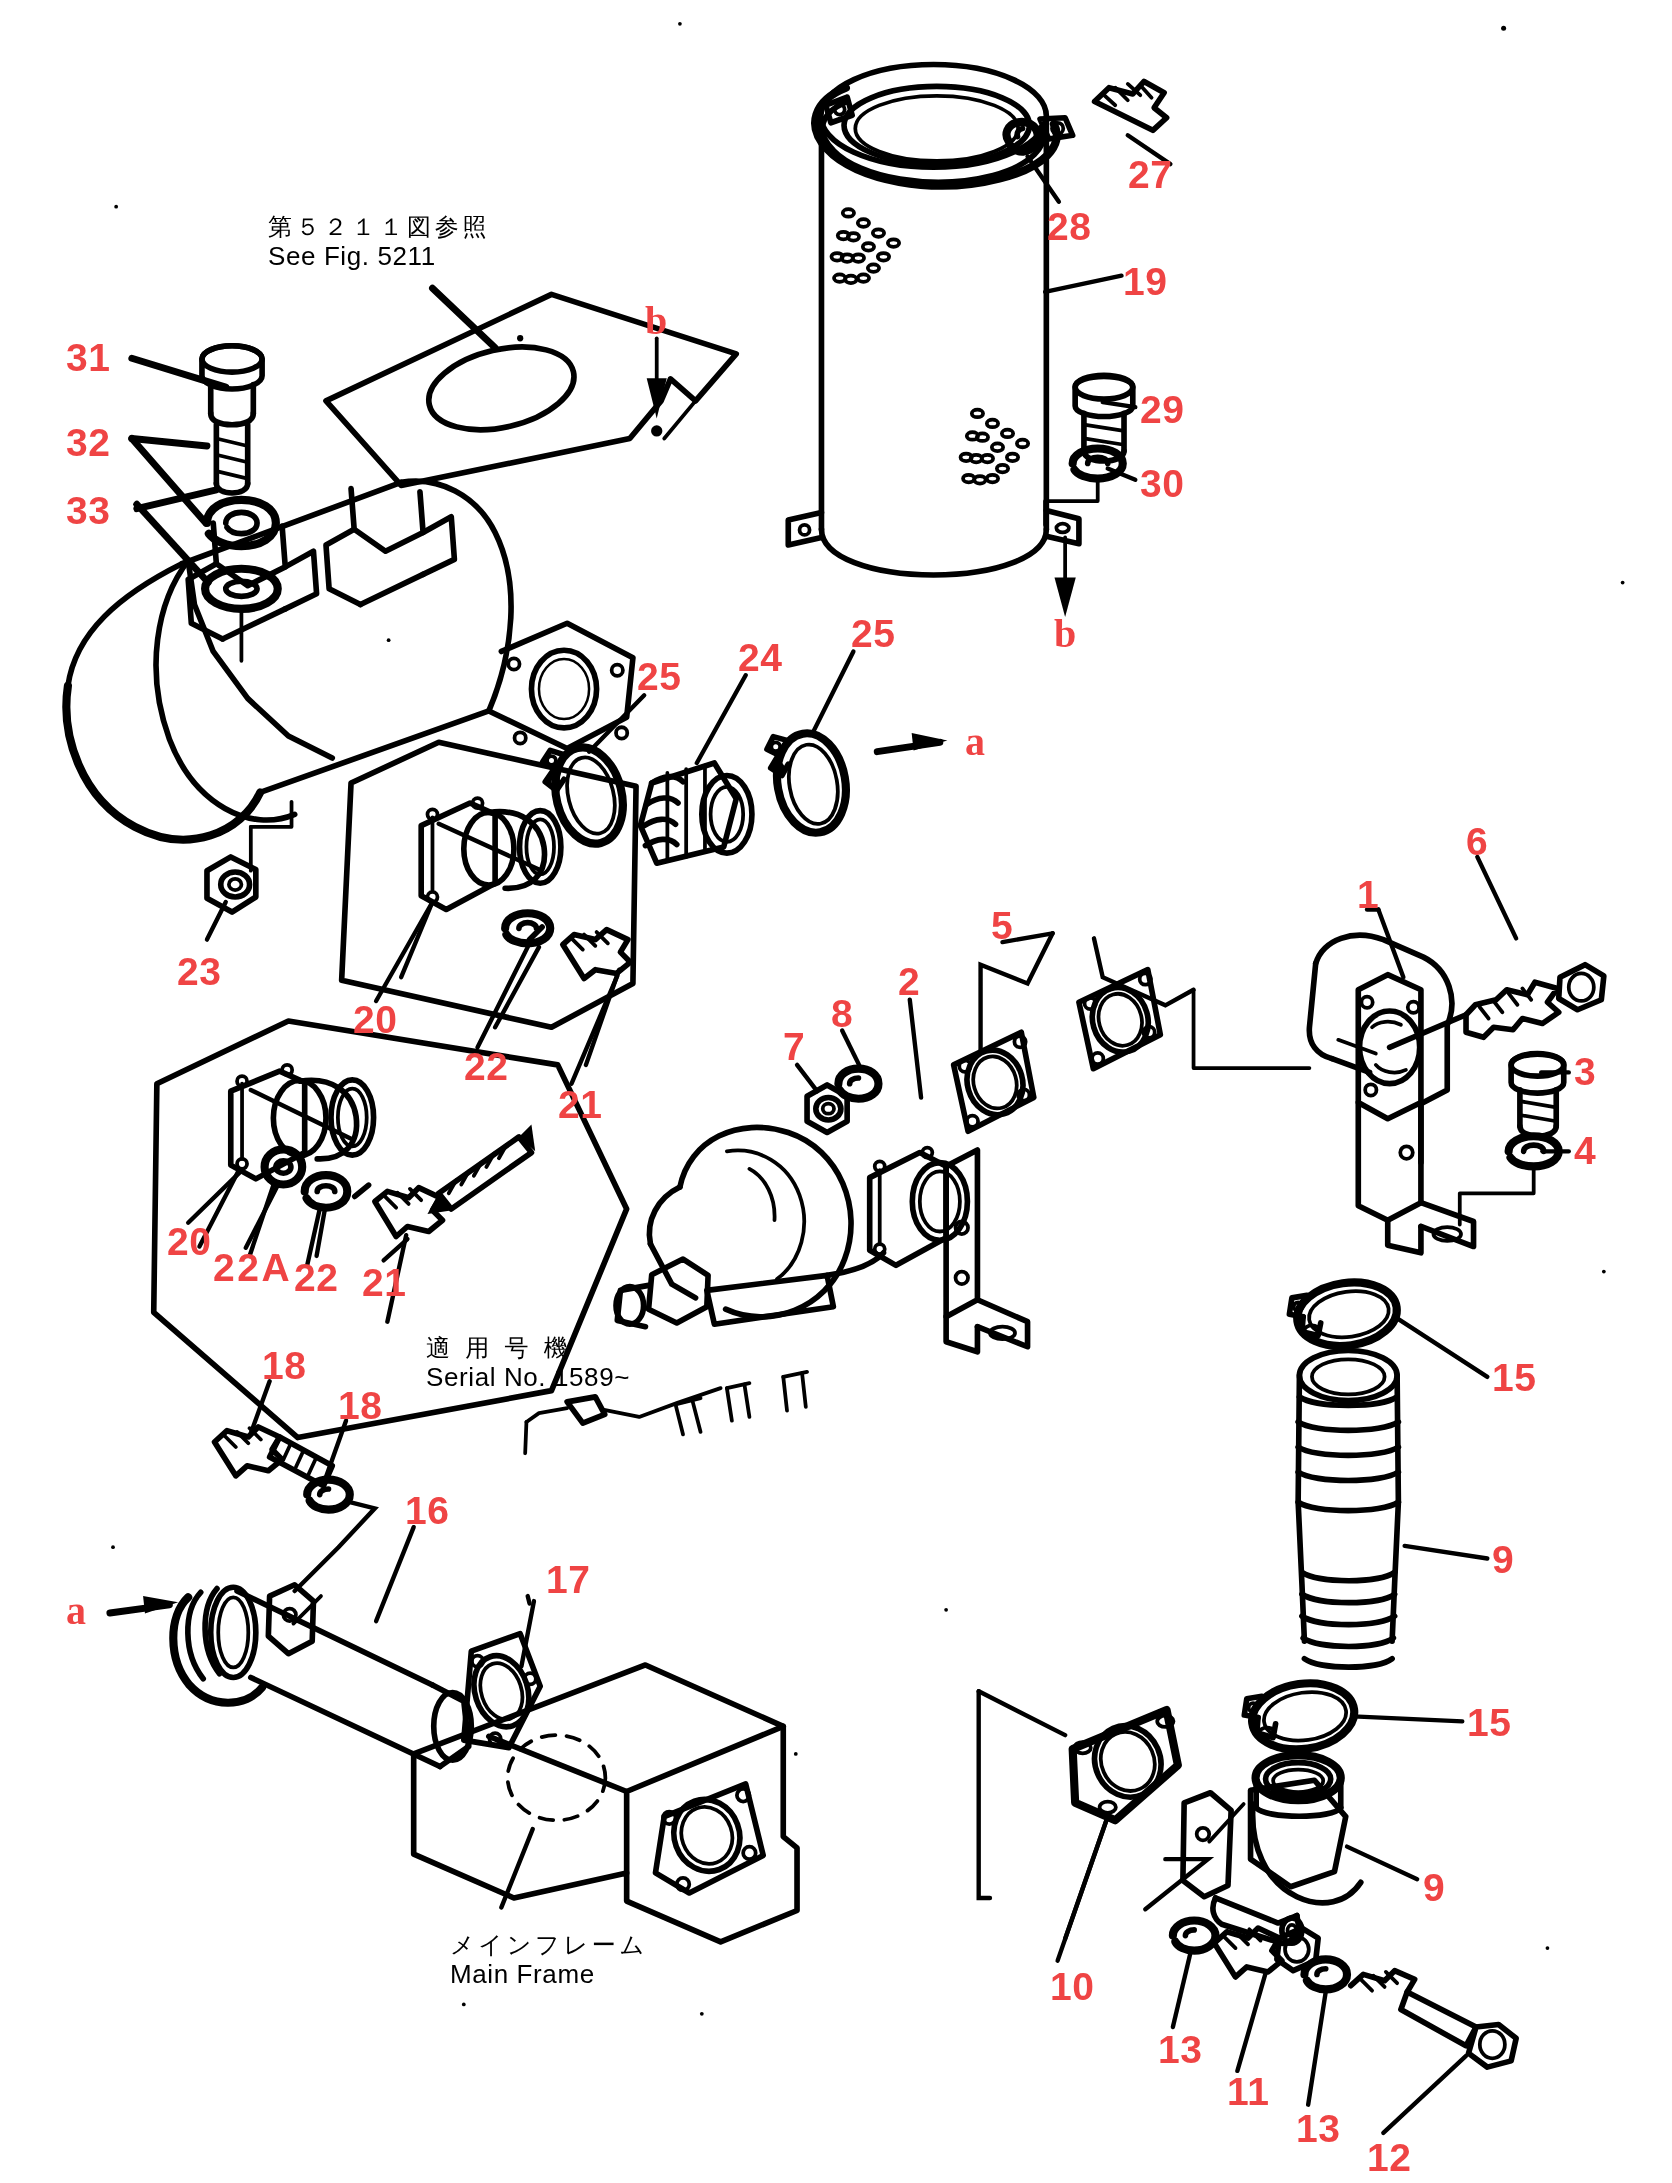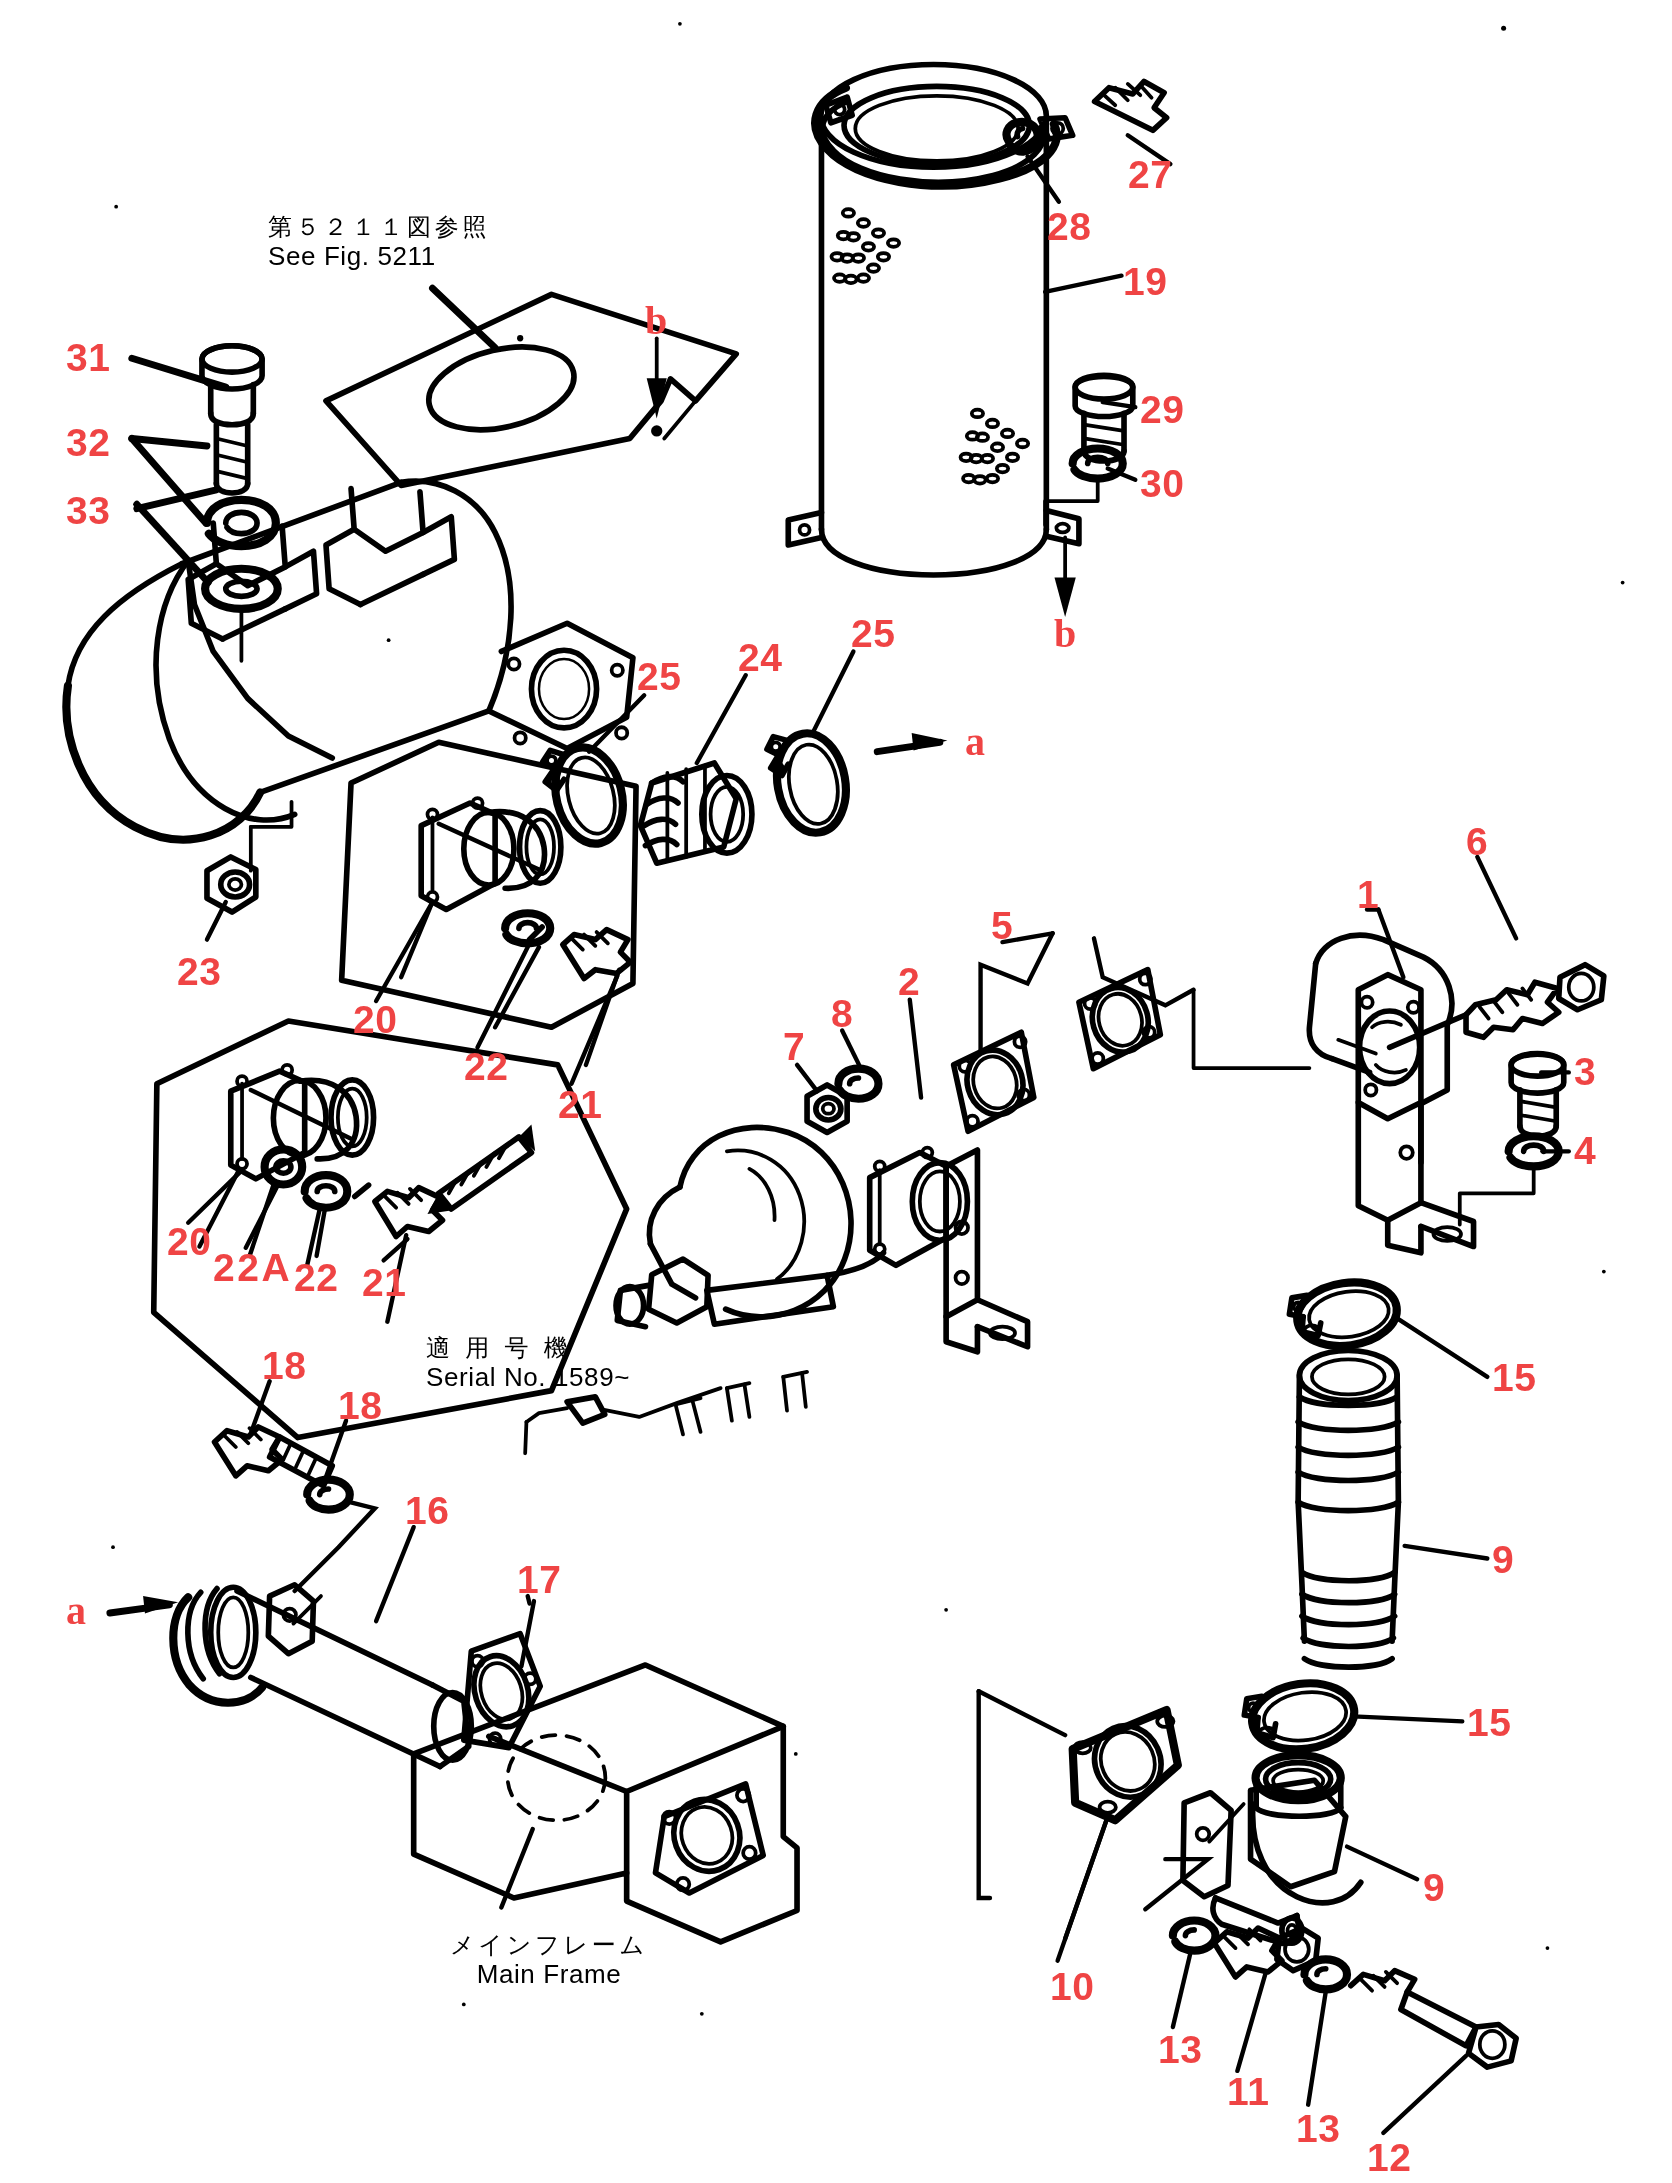--- a/index.html
+++ b/index.html
@@ -26,21 +26,21 @@
   .mark{font-size:40px;font-weight:700;font-family:"Liberation Serif",serif;}
   .note{
     position:absolute;
     font-weight:400;
     color:#000;
     line-height:1.18;
     white-space:nowrap;
   }
   .note .jp{font-family:"DejaVu Sans", sans-serif;font-size:24px;letter-spacing:3.8px;display:block;}
   .note .en{font-family:"Liberation Sans", sans-serif;font-size:26px;letter-spacing:0.6px;display:block;}
-  .note.center .jp, .note.center .en{text-align:center;}
+  .note.center .jp, .note.center .en{text-align:left;}
 </style>
 </head>
 <body>
 
 <div id="sheet">
 
   <svg id="art" viewBox="0 0 2670 3485" xmlns="http://www.w3.org/2000/svg">
     <defs>
       <style>
         .s{fill:none;stroke:#000;stroke-linecap:round;stroke-linejoin:round;}
@@ -738,21 +738,21 @@
     <div class="lbl num" style="left:1357px;top:875px">1</div>
     <div class="lbl num" style="left:1466px;top:822px">6</div>
     <div class="lbl num" style="left:1574px;top:1052px">3</div>
     <div class="lbl num" style="left:1574px;top:1131px">4</div>
     <div class="lbl num" style="left:1492px;top:1358px">15</div>
     <div class="lbl num" style="left:1492px;top:1540px">9</div>
     <div class="lbl num" style="left:1467px;top:1703px">15</div>
     <div class="lbl num" style="left:262px;top:1346px">18</div>
     <div class="lbl num" style="left:338px;top:1386px">18</div>
     <div class="lbl num" style="left:405px;top:1491px">16</div>
-    <div class="lbl num" style="left:517px;top:1560px">17</div>
+    <div class="lbl num" style="left:546px;top:1560px">17</div>
     <div class="lbl num" style="left:1423px;top:1868px">9</div>
     <div class="lbl num" style="left:1050px;top:1967px">10</div>
     <div class="lbl num" style="left:1158px;top:2030px">13</div>
     <div class="lbl num" style="left:1227px;top:2072px">11</div>
     <div class="lbl num" style="left:1296px;top:2109px">13</div>
     <div class="lbl num" style="left:1367px;top:2138px">12</div>
   </div>
 
   <div>
     <div class="lbl mark" style="left:645px;top:301px">b</div>

